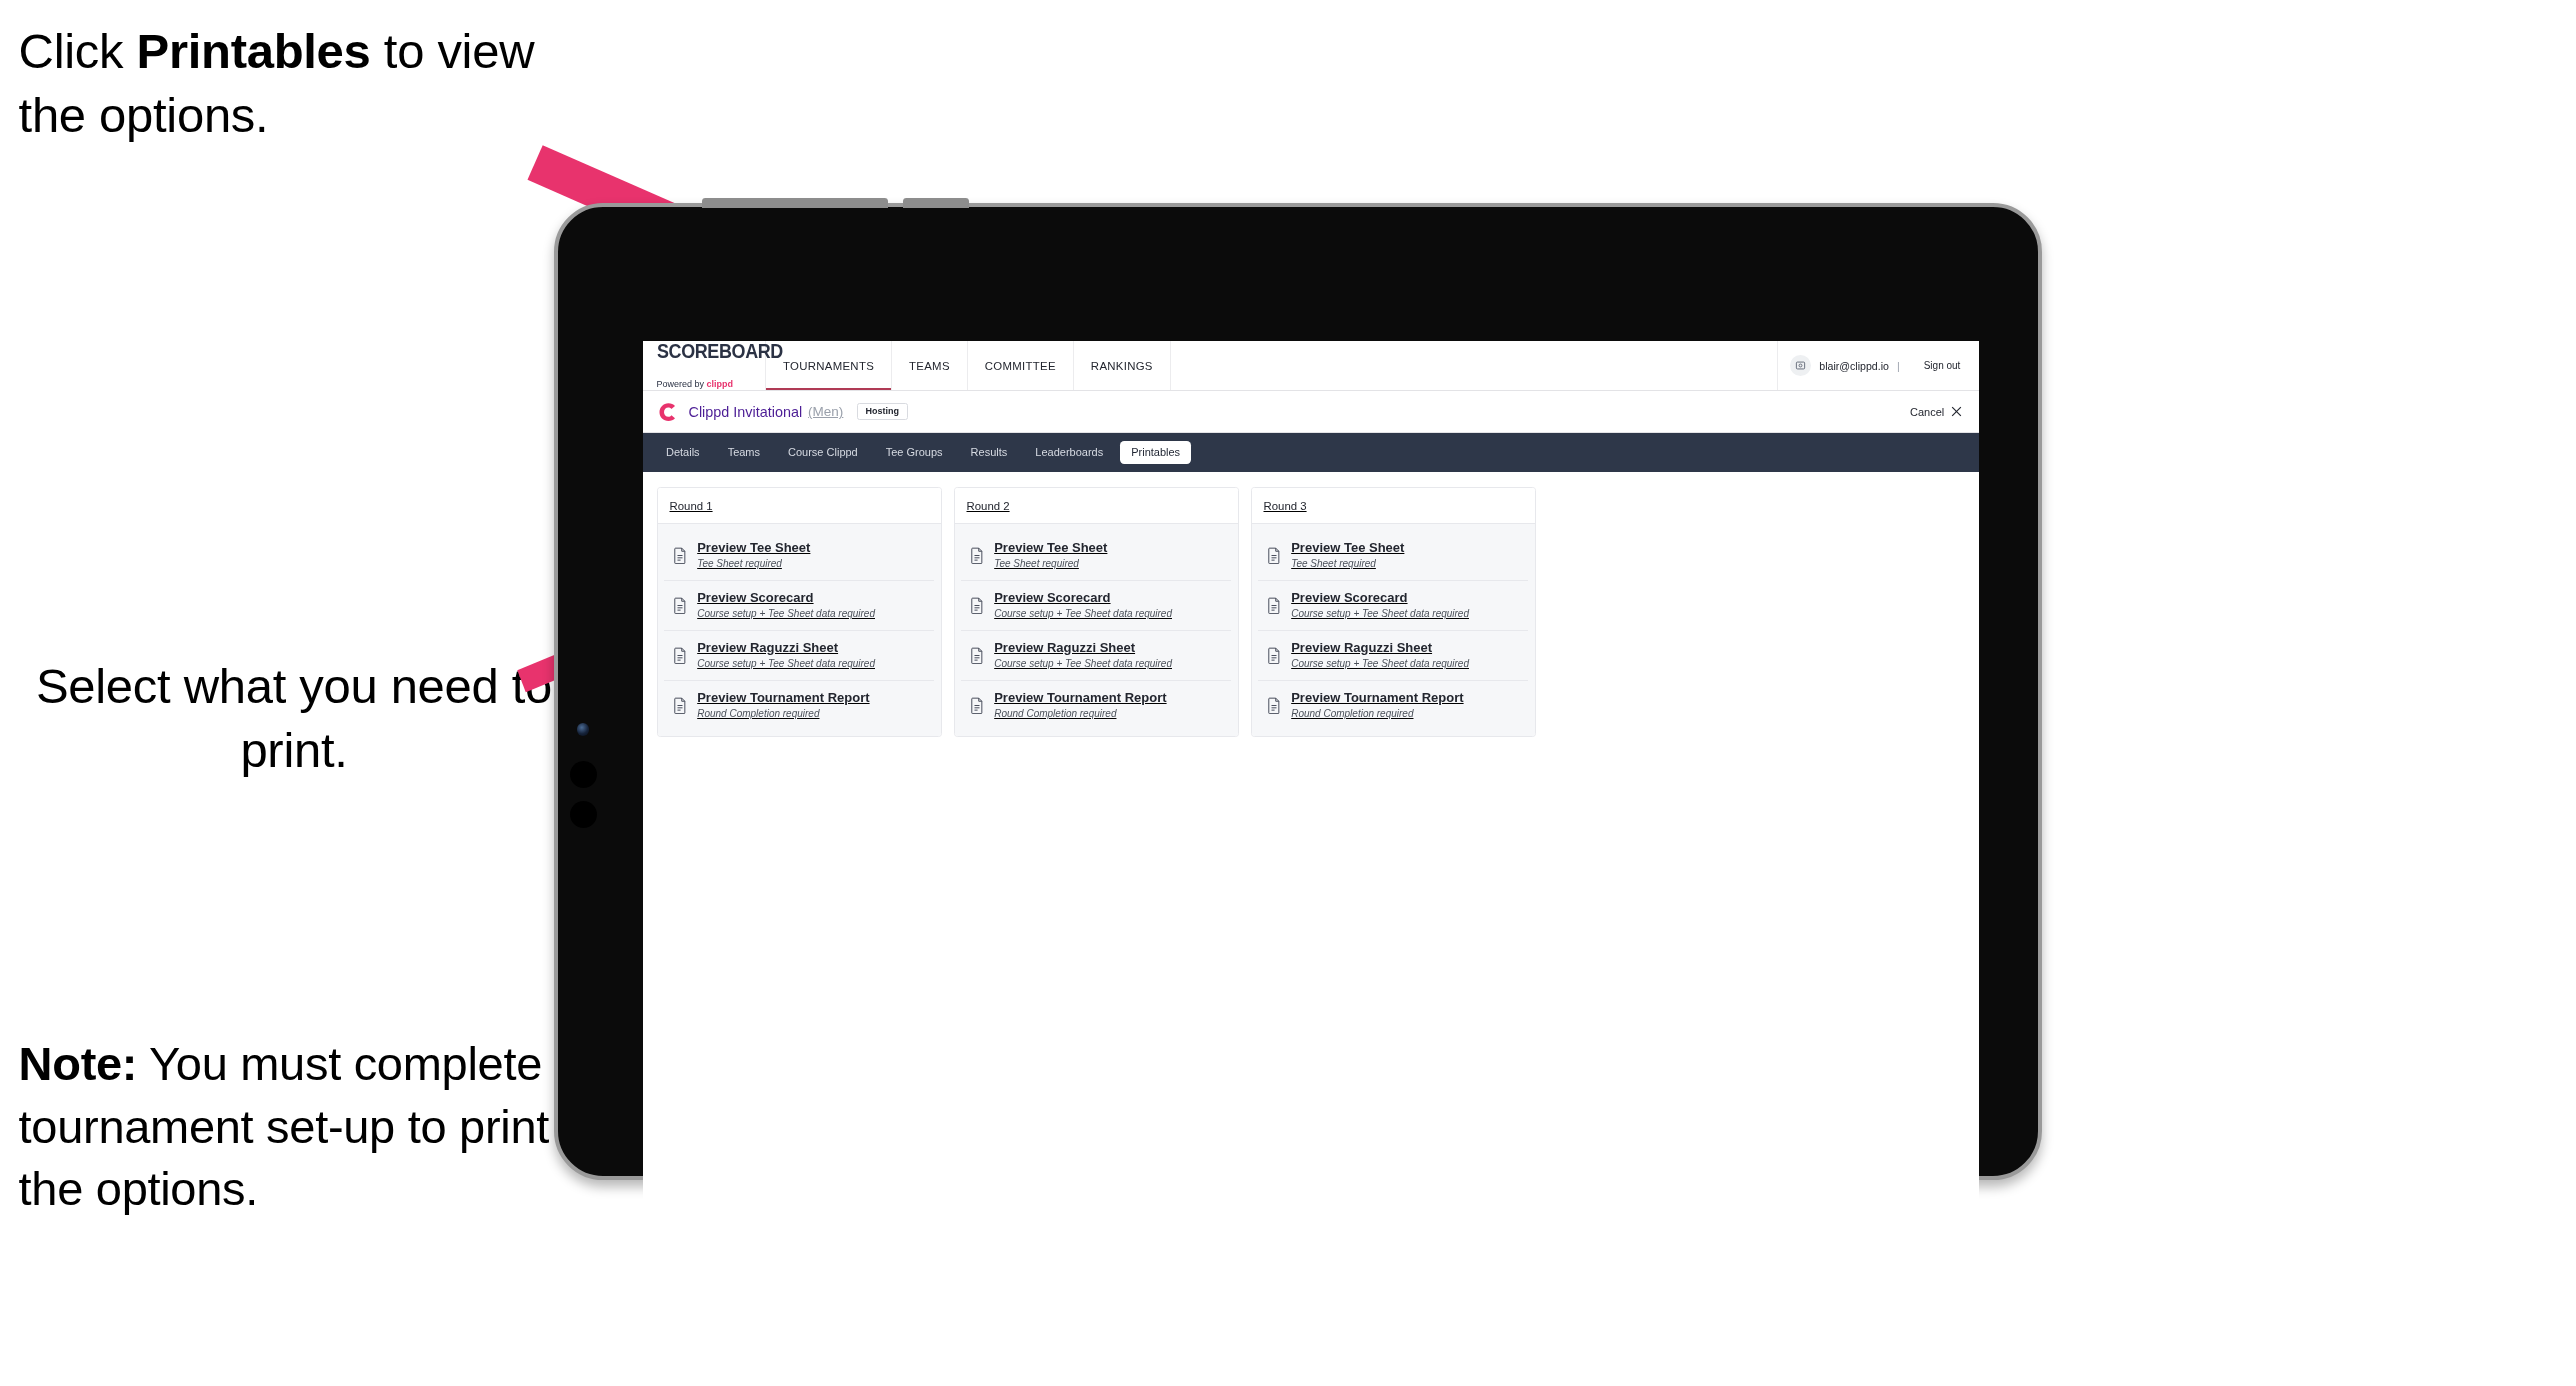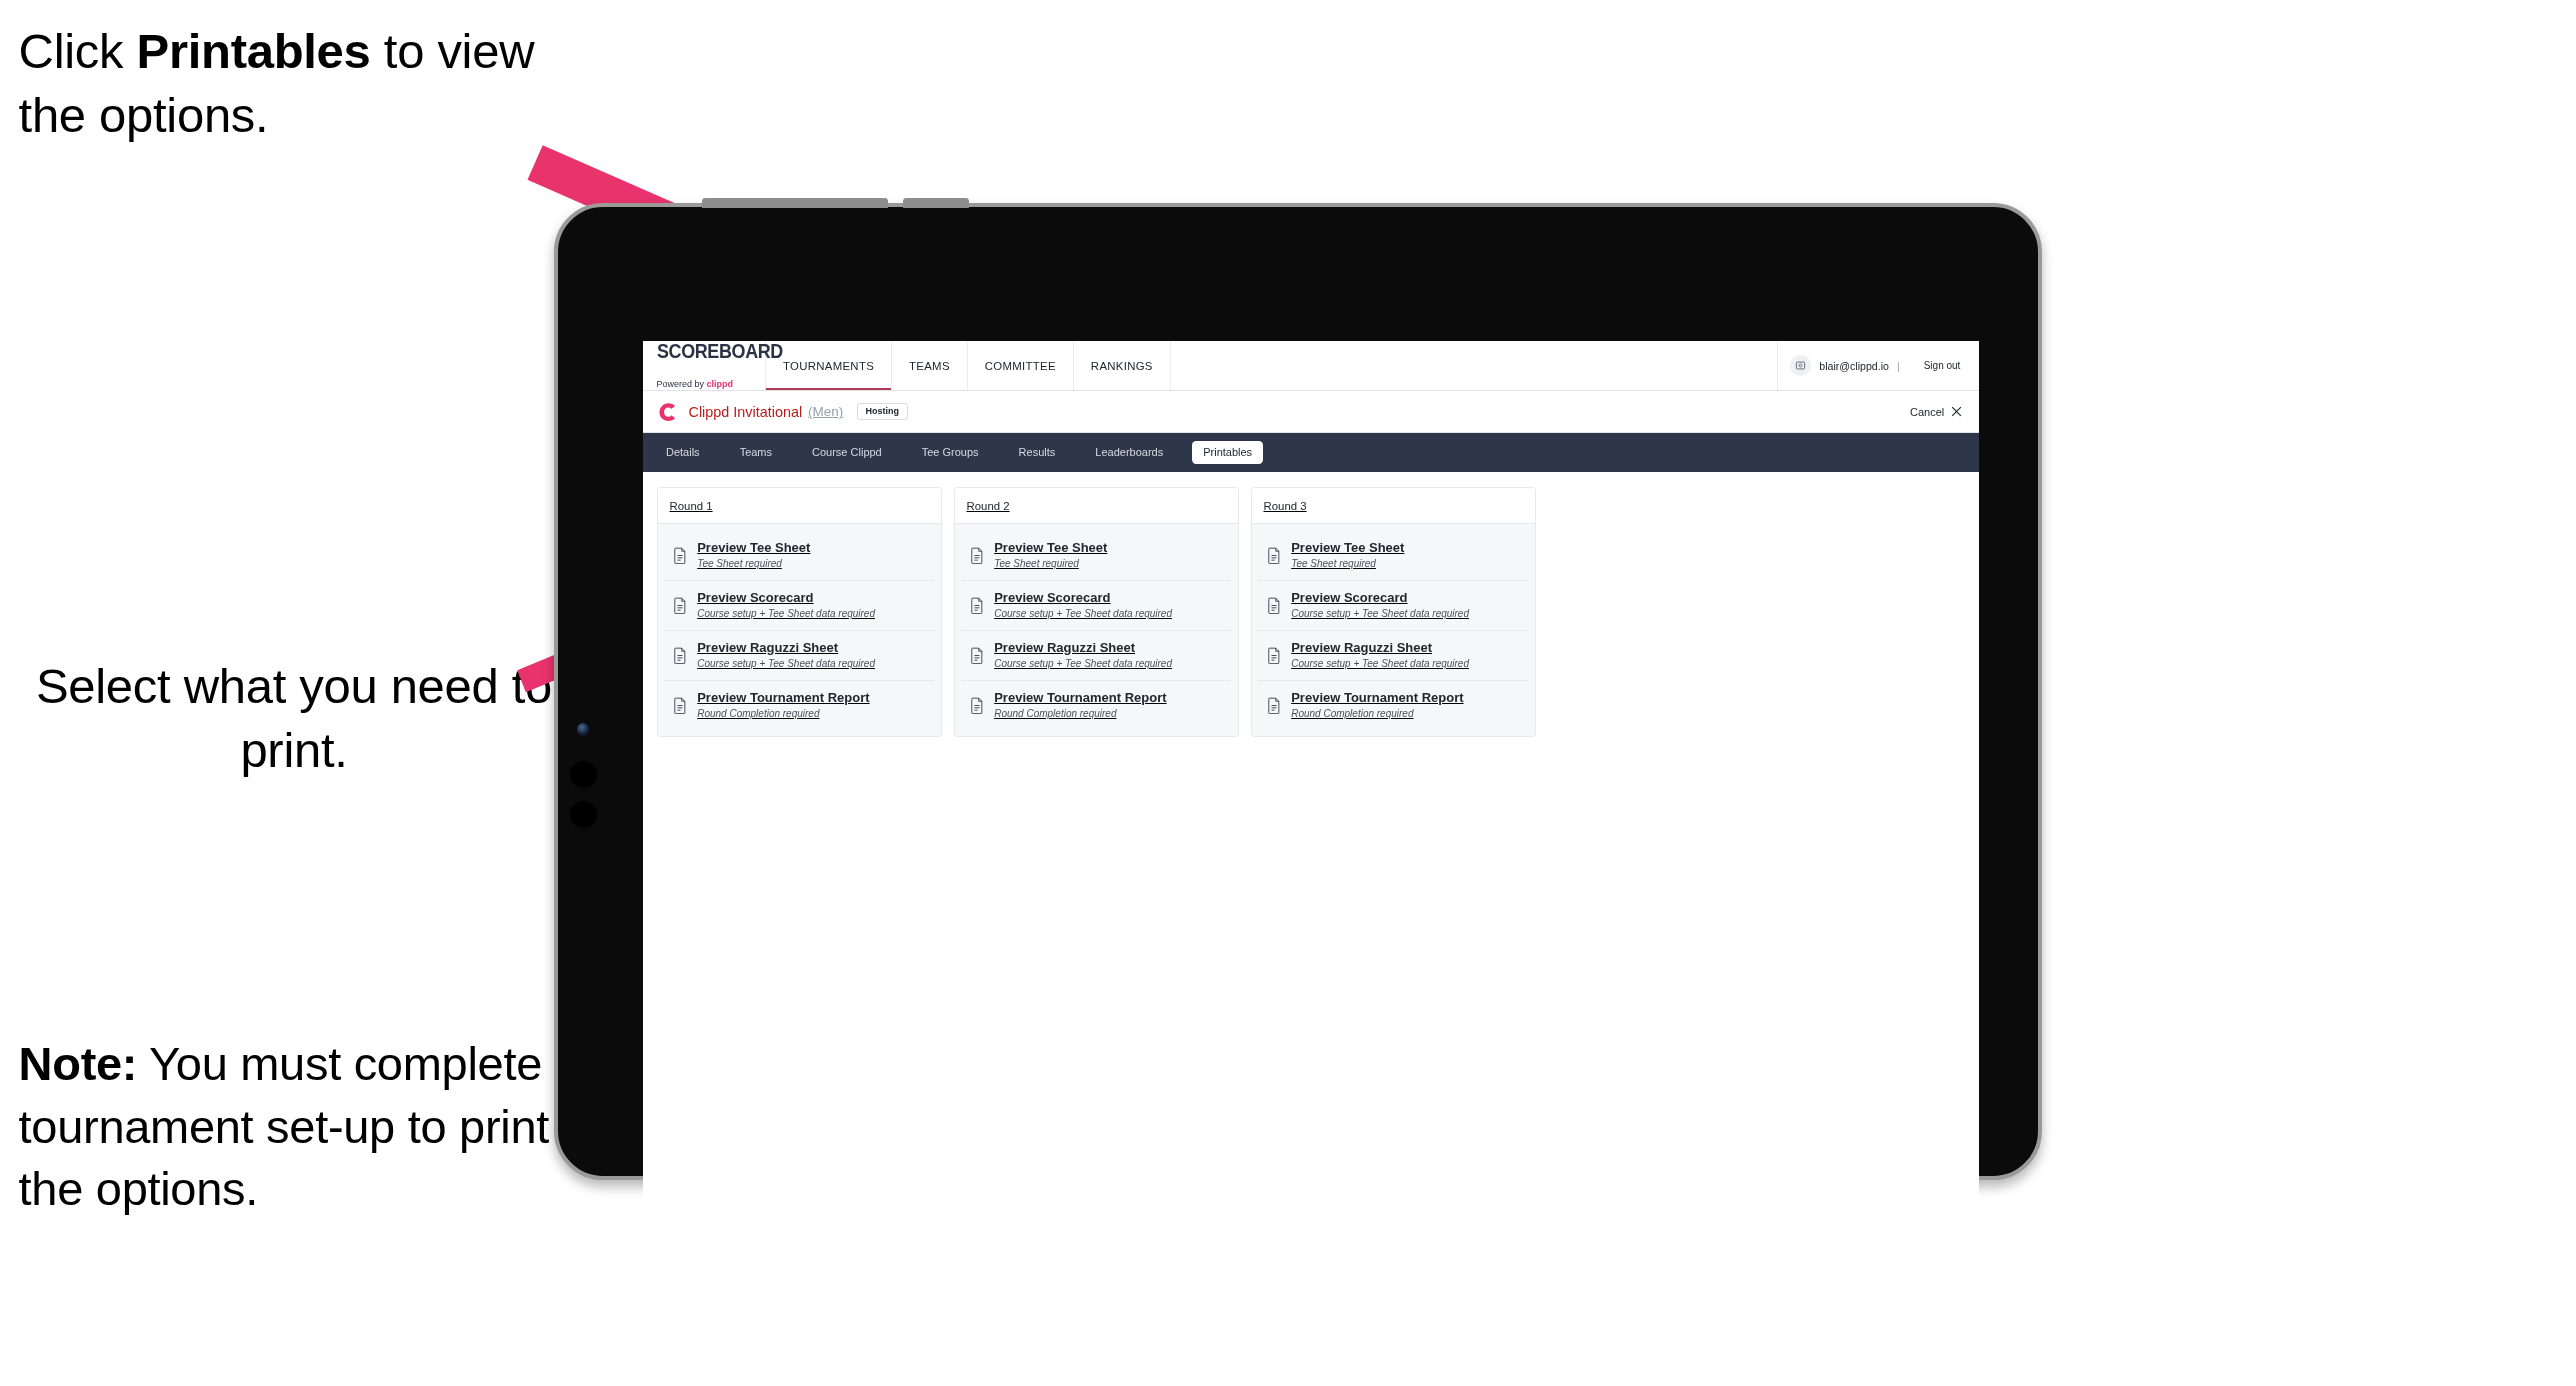--- a/index.html
+++ b/index.html
@@ -199,21 +199,21 @@
     padding: 0 17px 0 13.5px;
   }
   #clippd-mark {
     width: 22px;
     height: 22px;
     margin-right: 10px;
     flex: 0 0 auto;
   }
   #tournament-name {
     font-size: 14.4px;
-    color: #b91c1c;
+    color: #4c1d95;
     font-weight: 400;
   }
   #tournament-gender {
     font-size: 13.5px;
     color: #9aa0ab;
     margin-left: 6px;
     text-decoration: underline;
   }
   #hosting-badge {
     margin-left: 13.5px;
@@ -234,21 +234,21 @@
     color: #23262f;
   }
 
   
   #tabstrip {
     height: 39px;
     background: #2e3749;
     display: flex;
     align-items: center;
     padding-left: 12px;
-    gap: 18px;
+    gap: 6px;
   }
   .tab {
     font-size: 11px;
     color: #d6dae2;
     padding: 6px 11px;
     border-radius: 4.2px;
     line-height: 1;
   }
   .tab.active {
     background: #ffffff;

